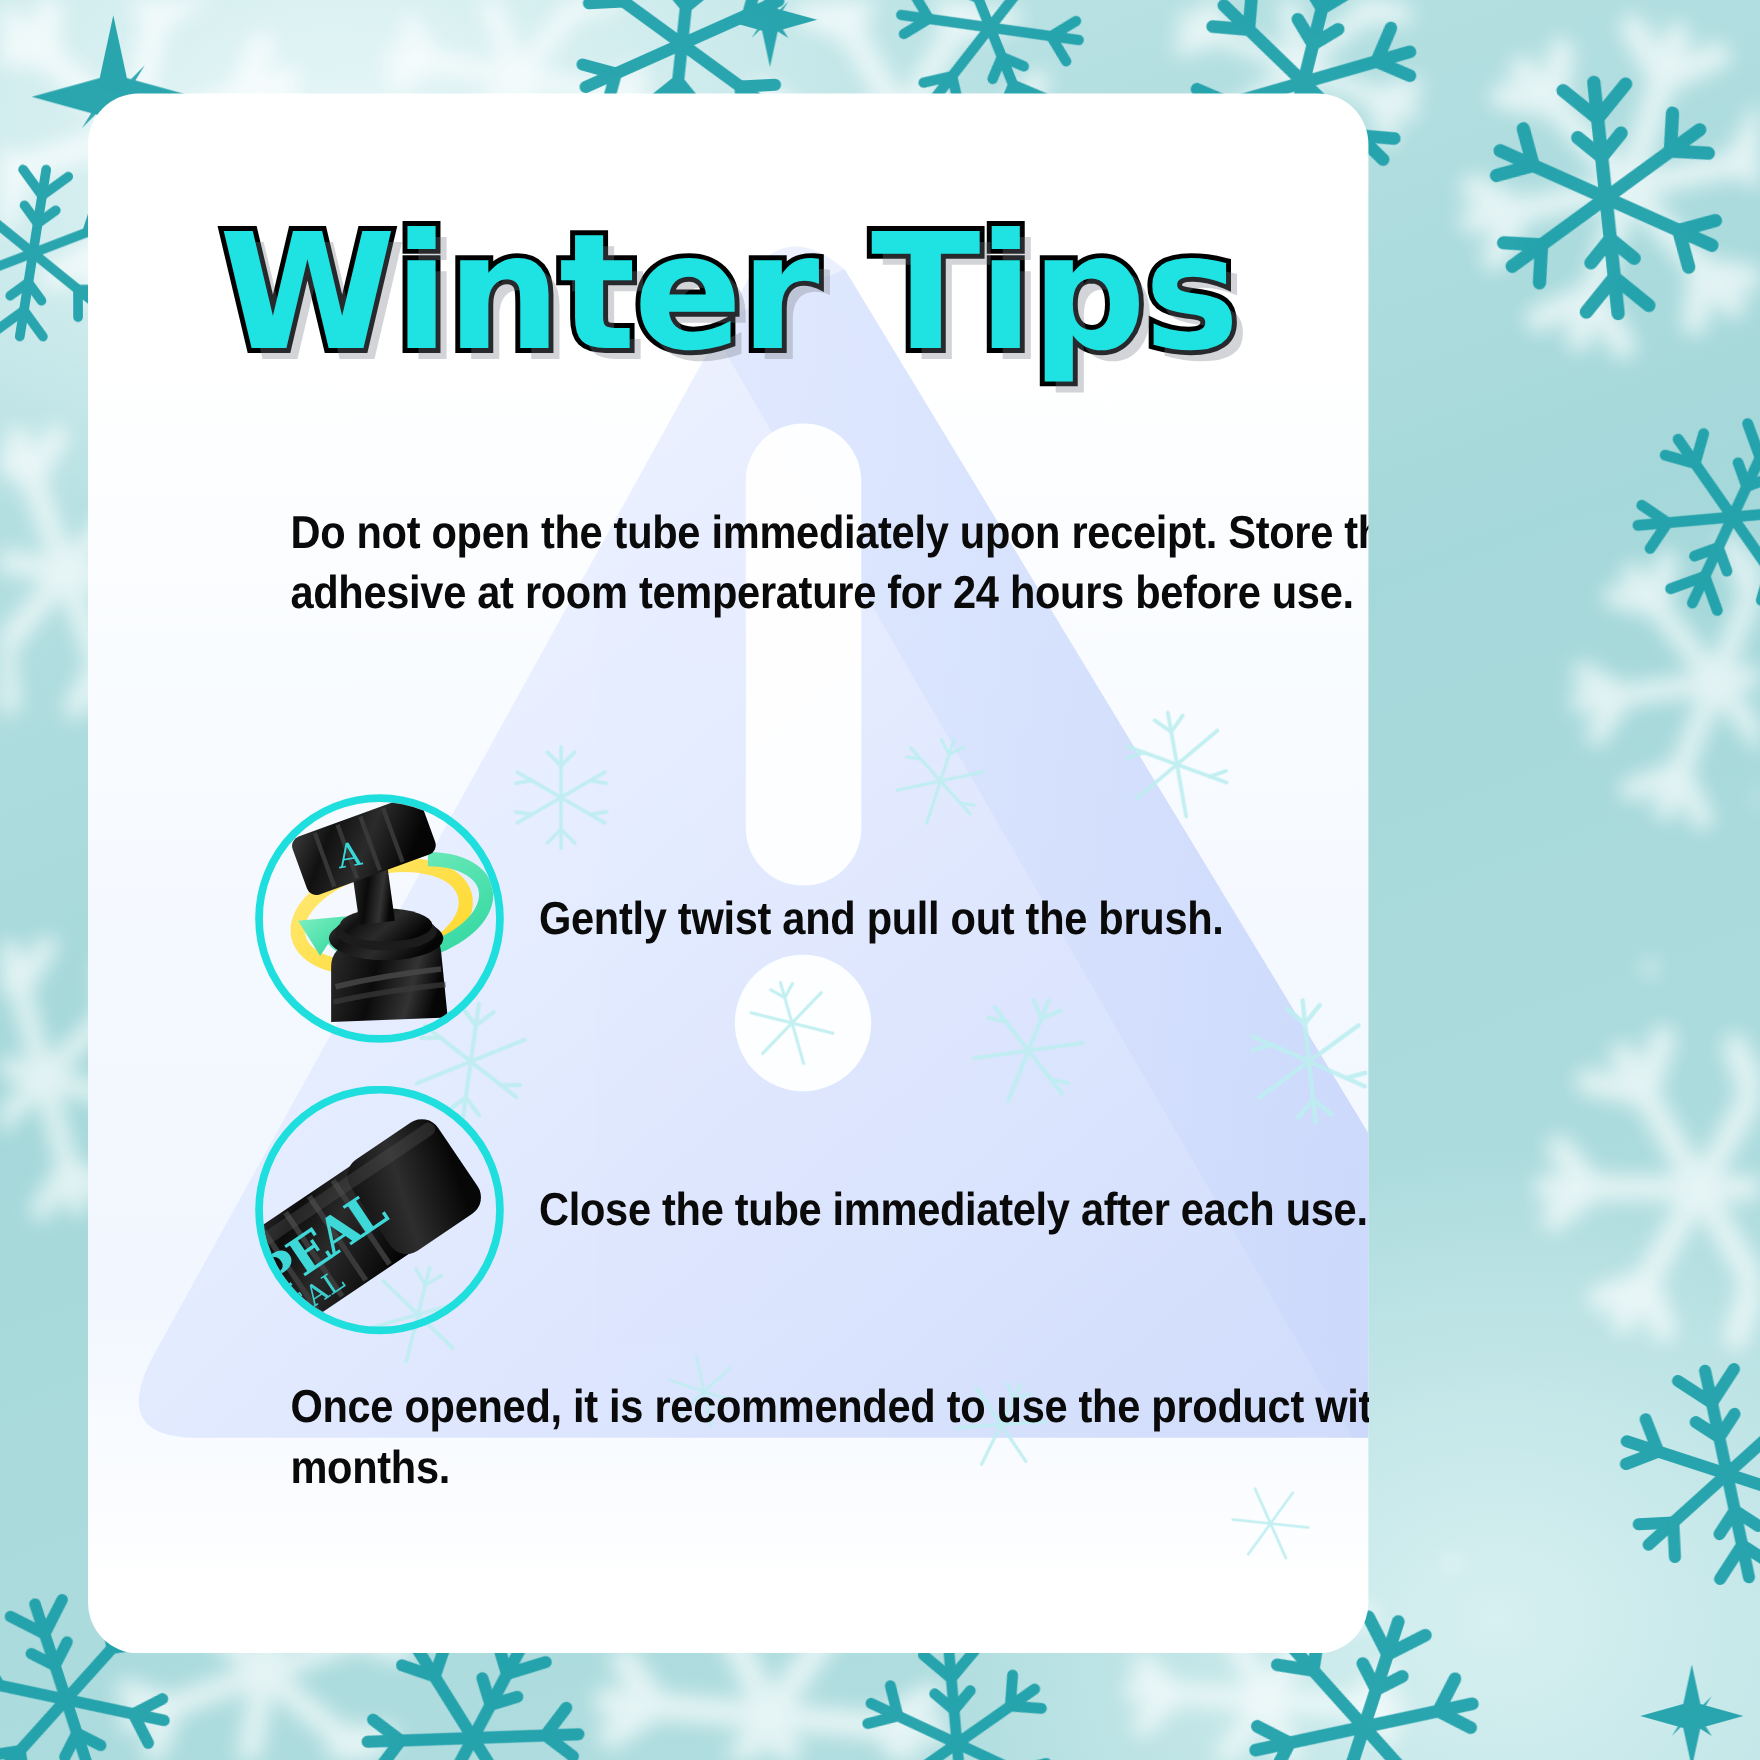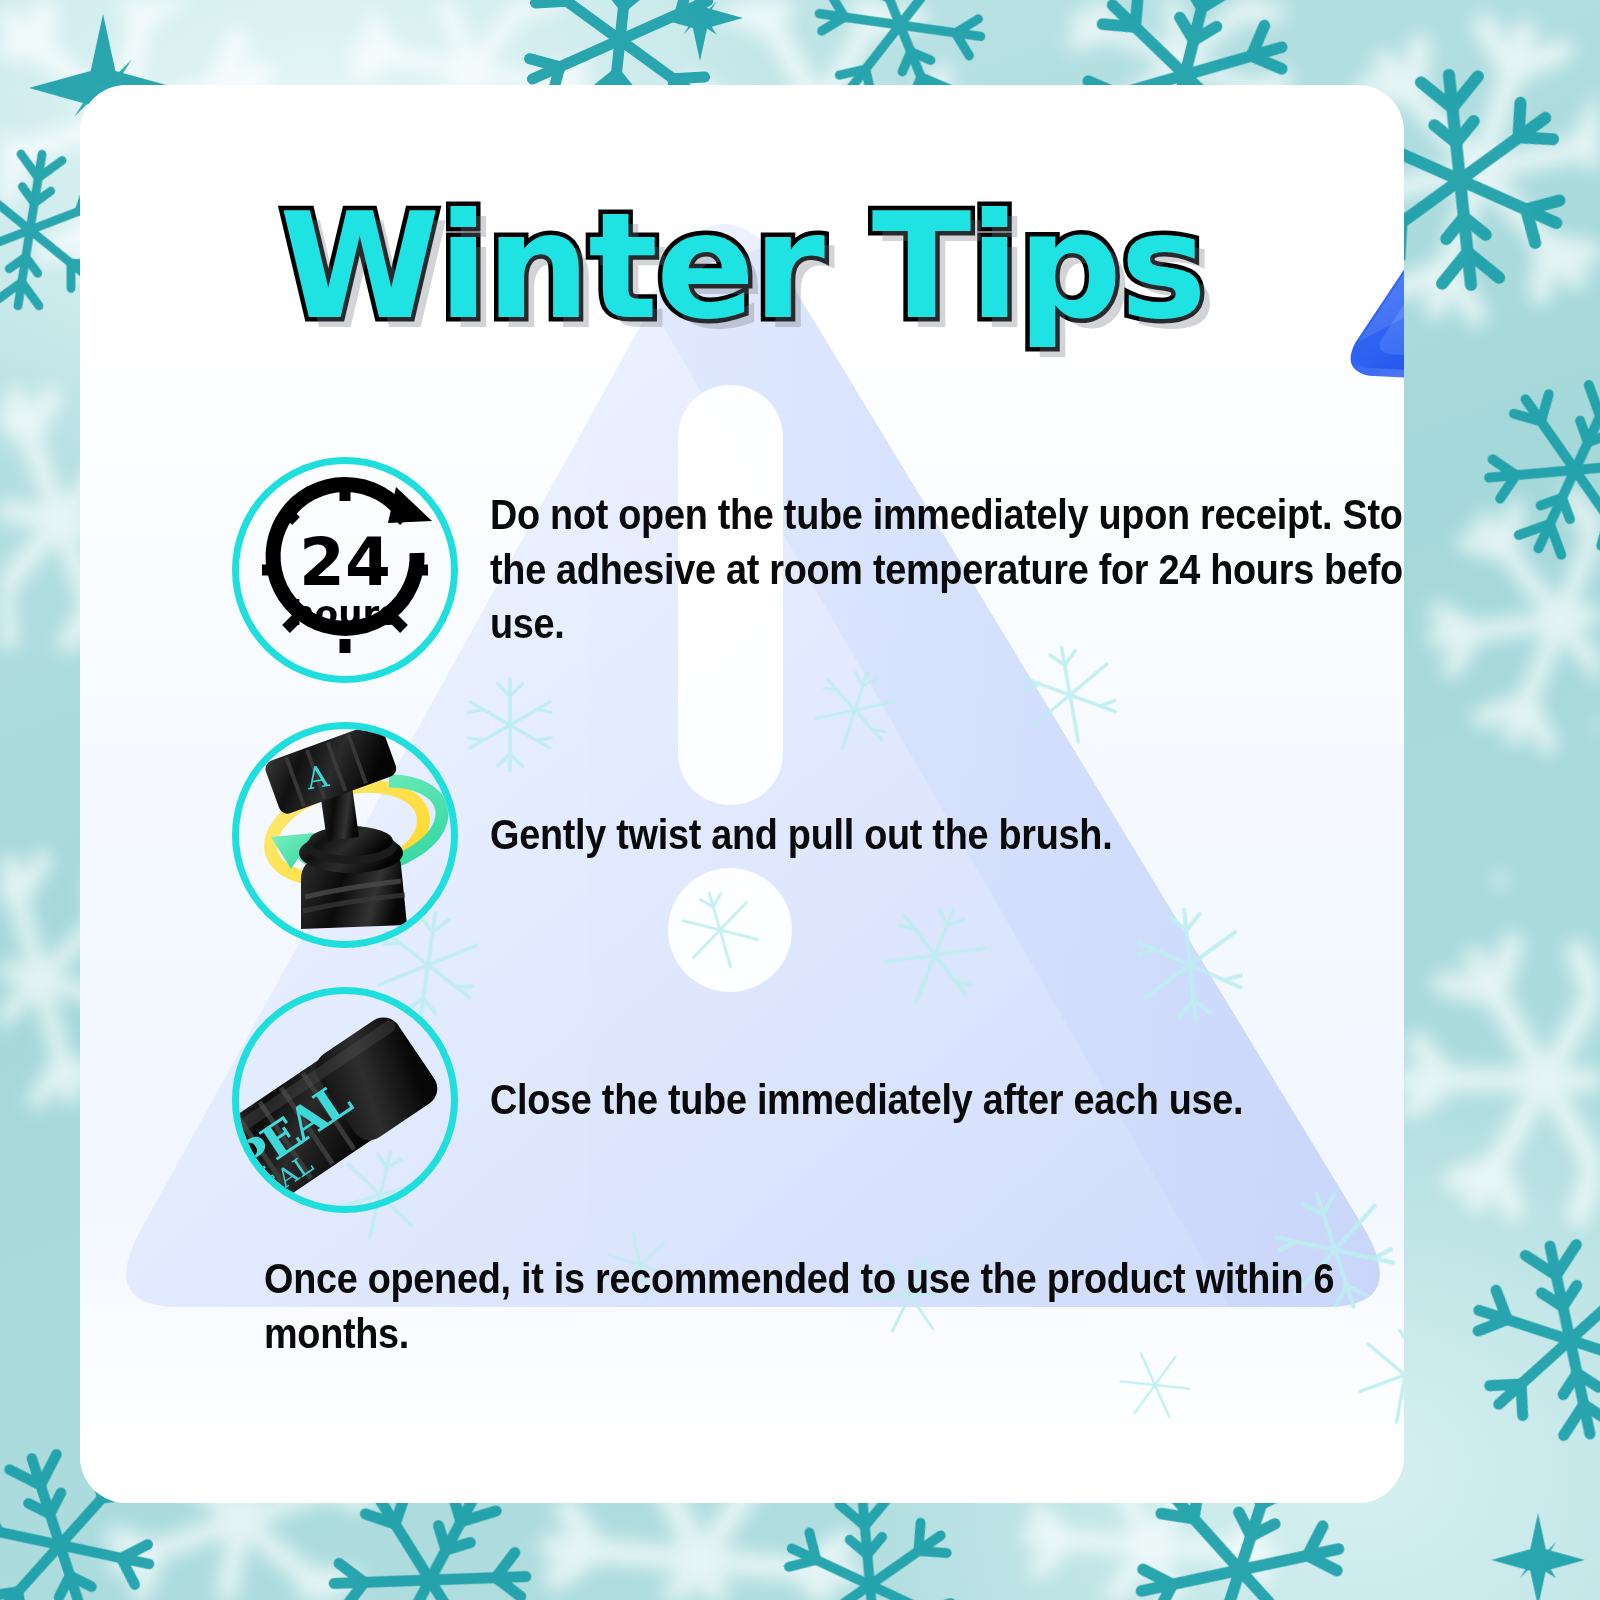--- a/index.html
+++ b/index.html
@@ -24,21 +24,21 @@
     position:absolute; inset:0;
     filter:blur(9px);
     opacity:.85;
   }
   .bg-sharp { position:absolute; inset:0; }
 
   
   #card {
     position:absolute;
     left:80px; top:85px;
-    width:1324px; height:1418px;
+    width:1164px; height:1418px;
     border-radius:46px;
     background:
       linear-gradient(180deg,#ffffff 0%,#ffffff 16%,#fbfdff 30%,#f4f8ff 56%,#f2f7ff 78%,#ffffff 96%,#ffffff 100%);
     overflow:hidden;
     z-index:2;
   }
   #card-inner { position:absolute; inset:0; }
 
   
   .wm { position:absolute; left:0; top:0; width:1462px; height:1418px; }
@@ -402,43 +402,20 @@
 
           <rect x="126" y="84" width="34" height="96" rx="17" fill="url(#mark-g)"></rect>
           <circle cx="143" cy="198" r="20" fill="url(#mark-g)"></circle>
 
           <path d="M130 34 Q146 18 162 36 L180 68 L96 170 L30 210 Z" fill="#ffffff" opacity=".10"></path>
         </g>
       </svg>
     </div>
 
     <div class="row" id="row-0">
-      <div class="row-icon">
-        <div class="ring"></div>
-        <svg viewBox="0 0 226 226" width="226" height="226" style="position:absolute;inset:0">
-          <g fill="none" stroke="#000" stroke-width="15">
-            <path d="M172 58 A72 72 0 1 0 185 96" stroke-linecap="butt"></path>
-          </g>
-
-          <path d="M164 30 L200 64 L156 66 Z" fill="#000"></path>
-
-          <g stroke="#000" stroke-width="11" stroke-linecap="butt">
-            <line x1="113" y1="30" x2="113" y2="44"></line>
-            <line x1="113" y1="182" x2="113" y2="196"></line>
-            <line x1="30" y1="113" x2="44" y2="113"></line>
-            <line x1="182" y1="113" x2="196" y2="113"></line>
-            <line x1="54" y1="54" x2="64" y2="64"></line>
-            <line x1="162" y1="162" x2="172" y2="172"></line>
-            <line x1="54" y1="172" x2="64" y2="162"></line>
-            <line x1="162" y1="54" x2="172" y2="64"></line>
-          </g>
-          <text x="113" y="128" text-anchor="middle" font-family="DejaVu Sans, sans-serif" font-weight="bold" font-size="66" fill="#000">24</text>
-          <text x="113" y="168" text-anchor="middle" font-family="DejaVu Sans, sans-serif" font-weight="bold" font-size="34" fill="#000">hours</text>
-        </svg>
-      </div>
       <div class="row-text">Do not open the tube immediately upon receipt. Store the adhesive at room temperature for 24 hours before use.</div>
     </div>
 
     <div class="row" id="row-1">
       <div class="row-icon">
         <div class="ring"></div>
         <div class="icon-clip">
           <svg viewBox="0 0 212 212" width="212" height="212">
             <defs>
               <linearGradient id="blk1" x1="0" y1="0" x2="1" y2="0.4">

